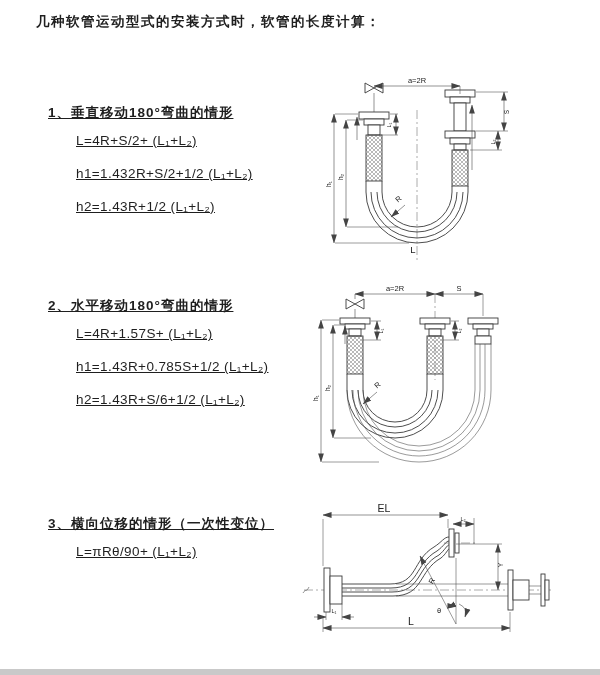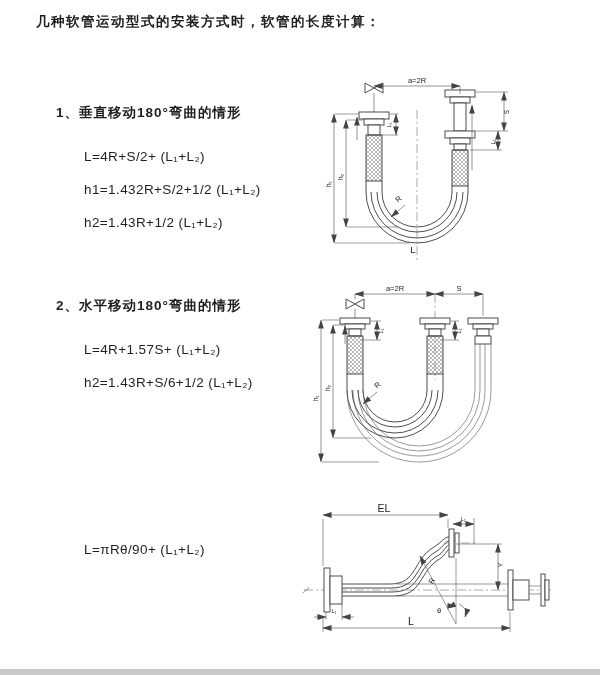--- a/index.html
+++ b/index.html
@@ -4,23 +4,23 @@
 <style>
   html,body{margin:0;padding:0;background:#e8e8e8;}
   .page{
     position:relative;width:600px;height:675px;background:#ffffff;overflow:hidden;
     font-family:"Liberation Sans",sans-serif;color:#1f1f1f;
   }
   .page-title{
     position:absolute;left:36px;top:13px;font-size:13.5px;font-weight:700;
     letter-spacing:1.5px;white-space:nowrap;
   }
-  .section{position:absolute;left:56px;}
+  .section{position:absolute;left:48px;text-decoration:underline;}
   .sec-heading{font-size:13.5px;font-weight:700;letter-spacing:1px;white-space:nowrap;}
-  .formulas{margin:27px 0 0 28px;}
+  .formulas{margin:11px 0 0 28px;}
   .formula{height:33px;font-size:13.5px;font-weight:500;letter-spacing:.4px;white-space:nowrap;}
   .diagram{position:absolute;}
   
   .pipe{fill:#ffffff;stroke:#3a3a3a;stroke-width:.9;}
   .braid{fill:url(#braid);stroke:#3a3a3a;stroke-width:.9;}
   .hose{fill:none;stroke:#3a3a3a;stroke-width:.9;}
   .ghost{fill:none;stroke:#555;stroke-width:.6;}
   .dim{fill:none;stroke:#4a4a4a;stroke-width:.6;}
   .ext{fill:none;stroke:#4a4a4a;stroke-width:.55;}
   .cl{fill:none;stroke:#666;stroke-width:.55;stroke-dasharray:9 3 2 3;}
@@ -108,20 +108,21 @@
       <text class="dl fs5" x="183" y="70" text-anchor="middle" transform="rotate(-90 183 70)">L₂</text>
       <text class="dl fs7" x="88" y="129" text-anchor="middle" transform="rotate(-40 88 129)">R</text>
       <text class="dl fs9" x="101" y="181" text-anchor="middle">L</text>
     </g>
   </svg>
 
   <div class="section" style="top:297px">
     <div class="sec-heading">2、水平移动180°弯曲的情形</div>
     <div class="formulas">
       <div class="formula">L=4R+1.57S+ (L₁+L₂)</div>
+      <div class="formula">h1=1.43R+0.785S+1/2 (L₁+L₂)</div>
       <div class="formula">h2=1.43R+S/6+1/2 (L₁+L₂)</div>
     </div>
   </div>
 
   <svg class="diagram" style="left:305px;top:280px" width="258" height="190" viewBox="0 0 258 190">
     <path class="cl" d="M130,14 V100"></path>
     <g>
       <path class="valve" d="M41,19 L50,24 L41,29 Z M59,19 L50,24 L59,29 Z"></path>
       <path class="dim" d="M50,14 V19 M50,29 V38"></path>
     </g>
@@ -175,20 +176,21 @@
       <text class="dl fs7" x="154" y="11" text-anchor="middle">S</text>
       <text class="dl fs5" x="78" y="51" text-anchor="middle" transform="rotate(-90 78 51)">L₁</text>
       <text class="dl fs5" x="156" y="51" text-anchor="middle" transform="rotate(-90 156 51)">L₂</text>
       <text class="dl fs6" x="13" y="118" text-anchor="middle" transform="rotate(-90 13 118)">h₁</text>
       <text class="dl fs6" x="25" y="108" text-anchor="middle" transform="rotate(-90 25 108)">h₂</text>
       <text class="dl fs7" x="74" y="107" text-anchor="middle" transform="rotate(-40 74 107)">R</text>
     </g>
   </svg>
 
   <div class="section" style="top:515px">
+    <div class="sec-heading">3、横向位移的情形（一次性变位）</div>
     <div class="formulas">
       <div class="formula">L=πRθ/90+ (L₁+L₂)</div>
     </div>
   </div>
 
   <svg class="diagram" style="left:296px;top:500px" width="284" height="160" viewBox="0 0 284 160">
     <path class="cl" d="M8,90 H256"></path>
     <path class="dim" d="M7,93 C10,88 10,93 13,87"></path>
     <path class="cl" d="M148,43 H182"></path>
     <g>

